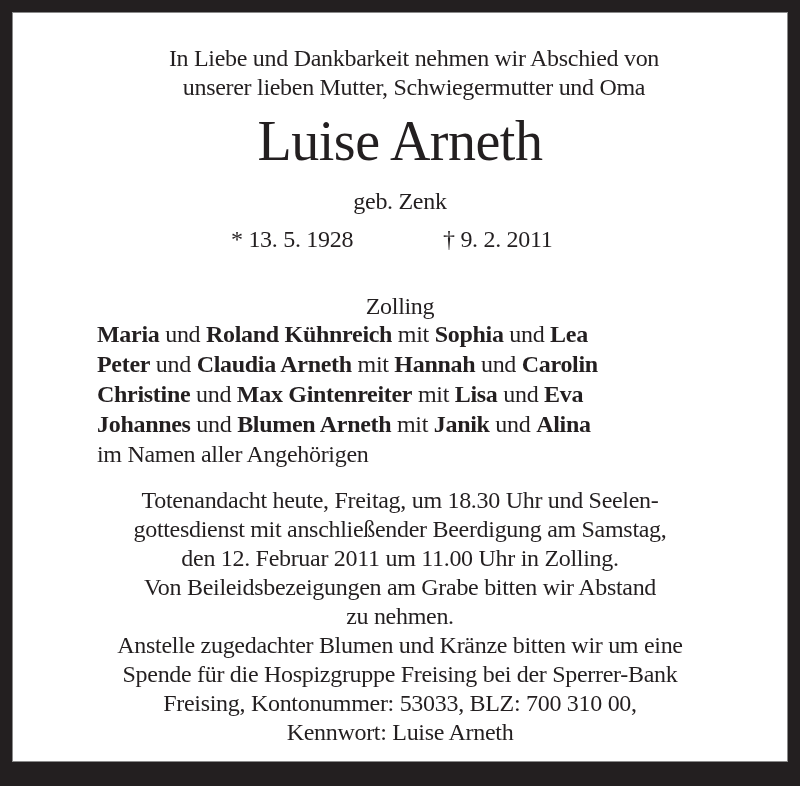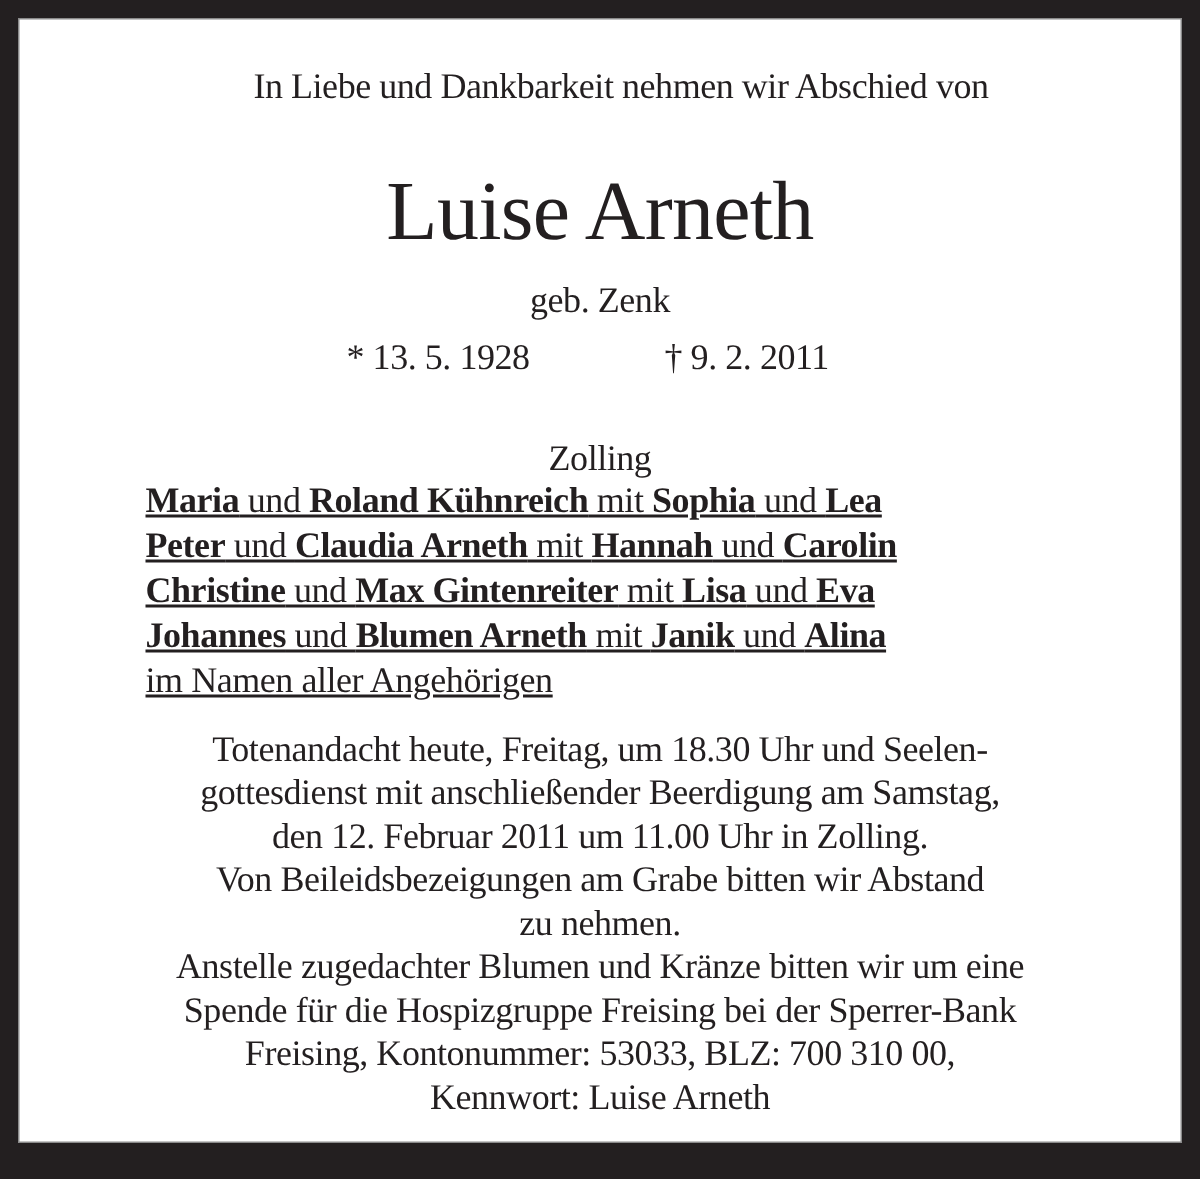--- a/index.html
+++ b/index.html
@@ -56,31 +56,31 @@
       white-space: nowrap;
     }
     .family {
       position: absolute;
       left: 84px;
       text-align: left;
       white-space: nowrap;
       font-size: 24px;
       line-height: 30px;
       letter-spacing: -0.3px;
-      text-decoration: underline;
     }
     .family b { font-weight: bold; }
   </style>
 </head>
 <body>
 
 <div class="frame">
   <div class="card">
 
     <div class="line intro" style="top:31px;">In Liebe und Dankbarkeit nehmen wir Abschied von</div>
+    <div class="line intro" style="top:60px;">unserer lieben Mutter, Schwiegermutter und Oma</div>
 
     <div class="line name" style="top:98px;">Luise Arneth</div>
 
     <div class="line" style="top:174px;">geb. Zenk</div>
 
     <div class="line dates" style="top:212px; height:28px;">
       <span class="birth" style="left:218px;">* 13. 5. 1928</span>
       <span class="death" style="left:430px;">† 9. 2. 2011</span>
     </div>
 

